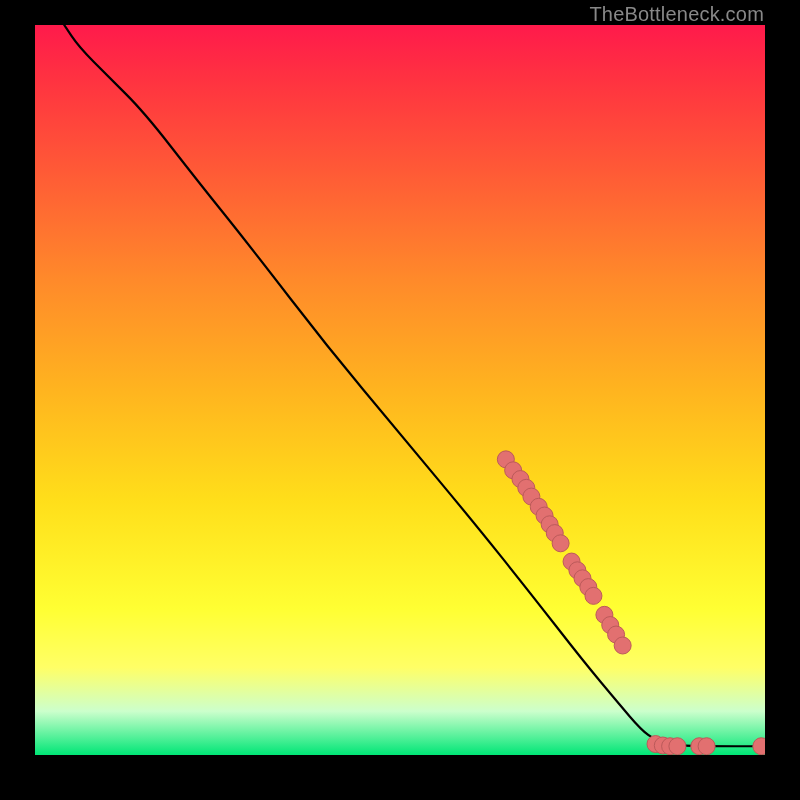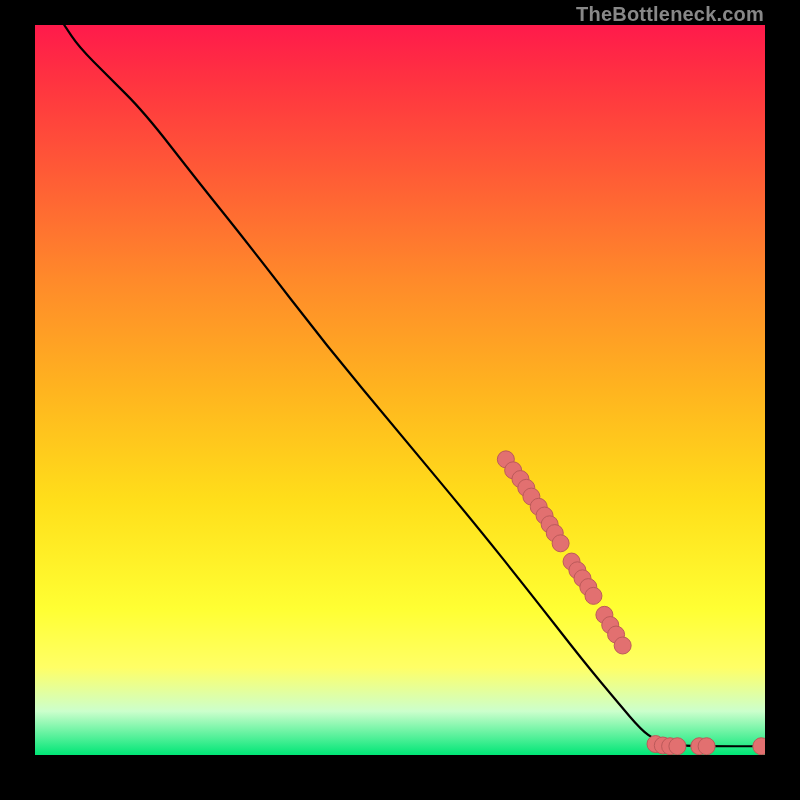--- a/index.html
+++ b/index.html
@@ -32,21 +32,21 @@
       #ffff66 88%,
       #ccffcc 94%,
       #00e676 100%);
   }
   .attribution {
     position: absolute;
     top: 3px;
     right: 36px;
     color: #888;
     font-size: 20px;
-    font-weight: 700;
+    font-weight: 400;
     letter-spacing: 0.2px;
   }
   svg.curve {
     position: absolute;
     left: 0; top: 0;
     width: 730px; height: 730px;
     pointer-events: none;
   }
 </style>
 </head>

